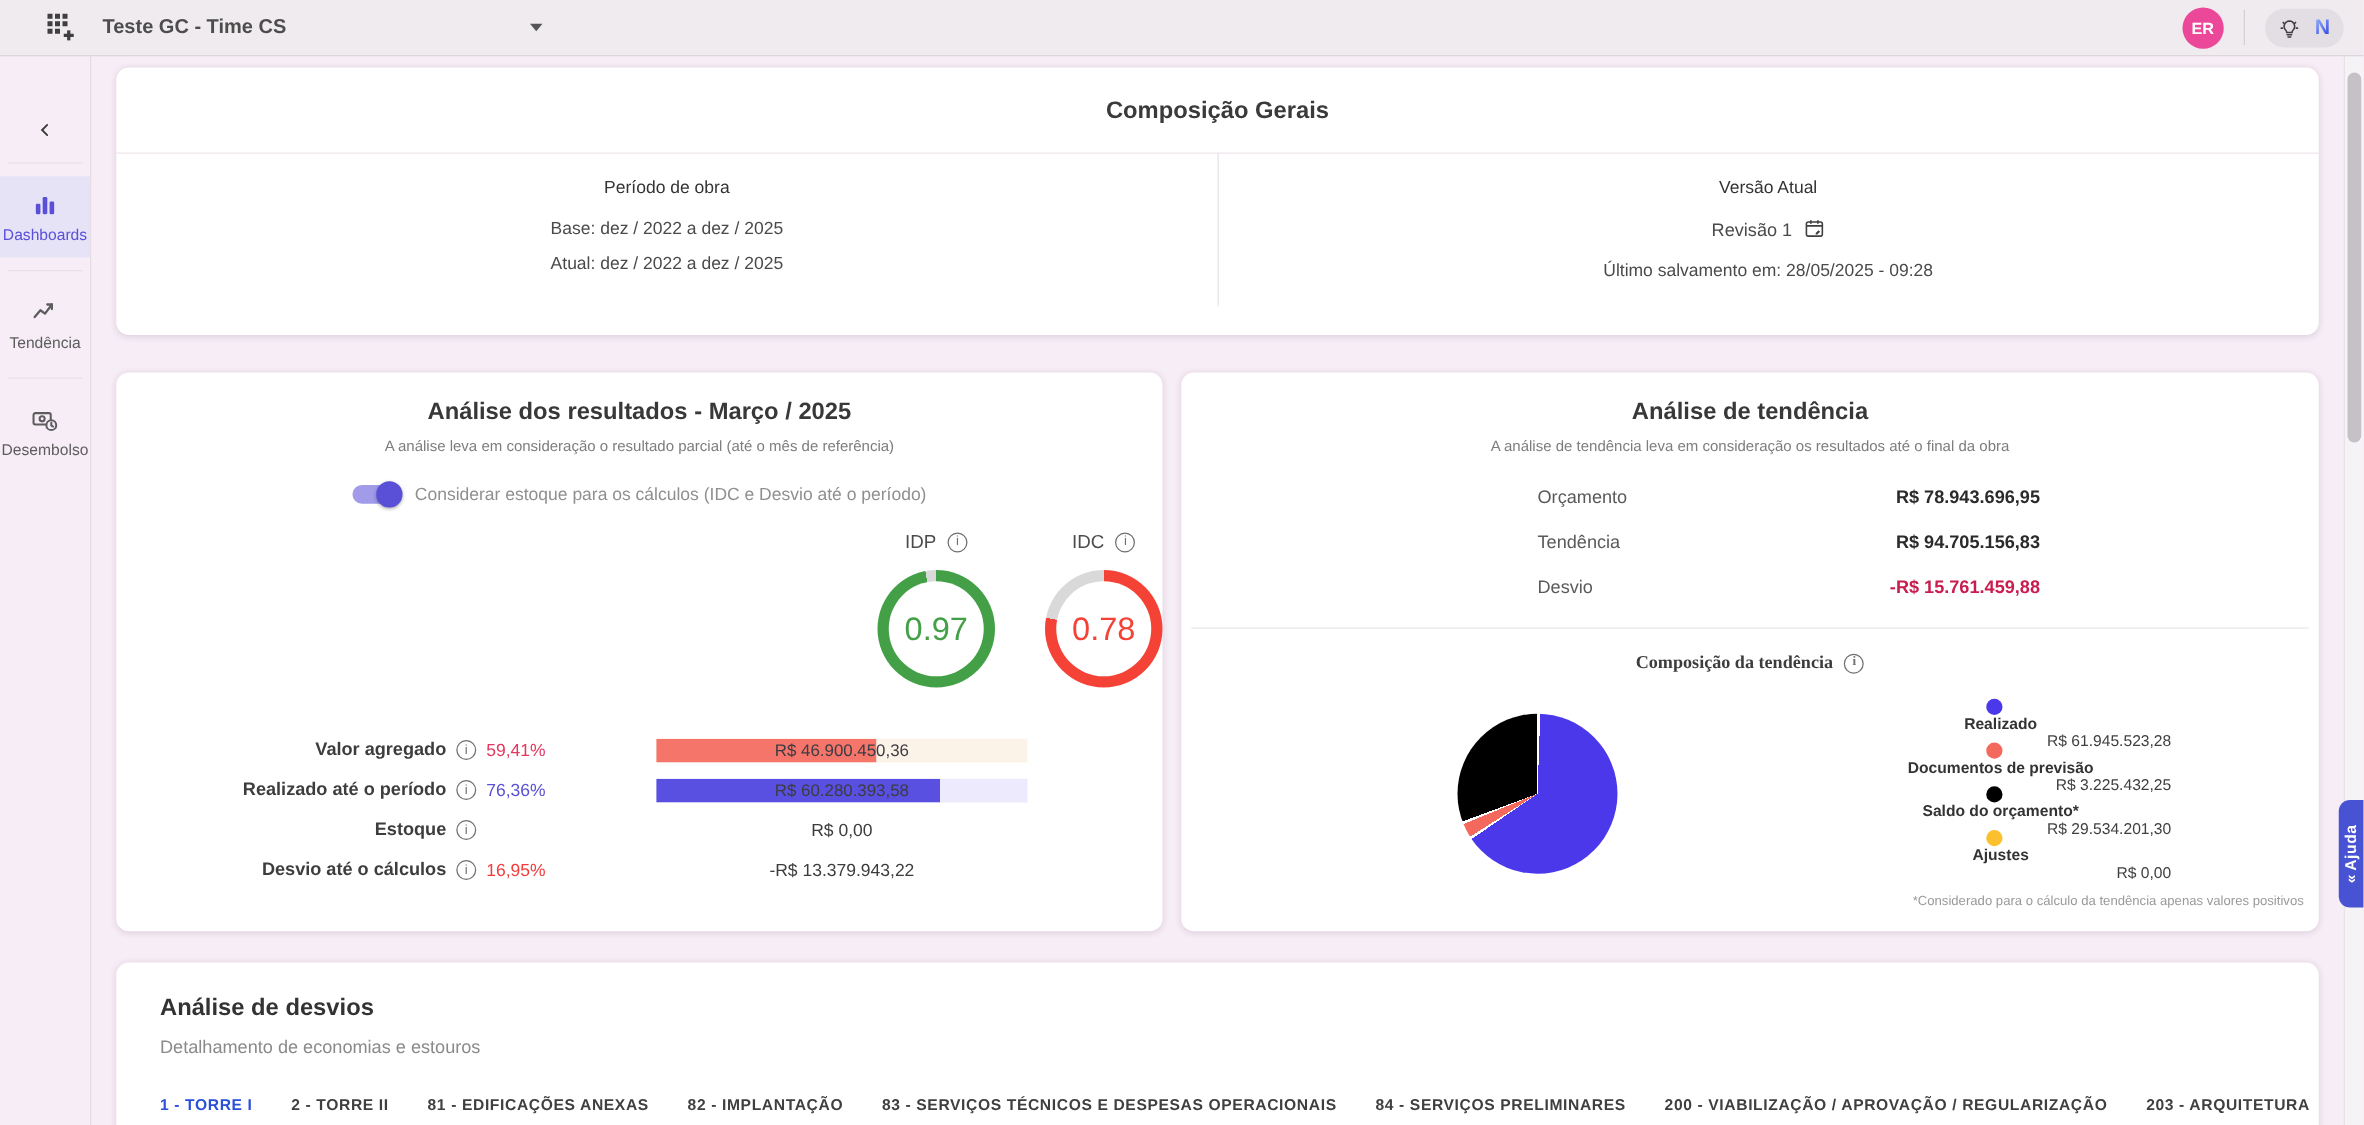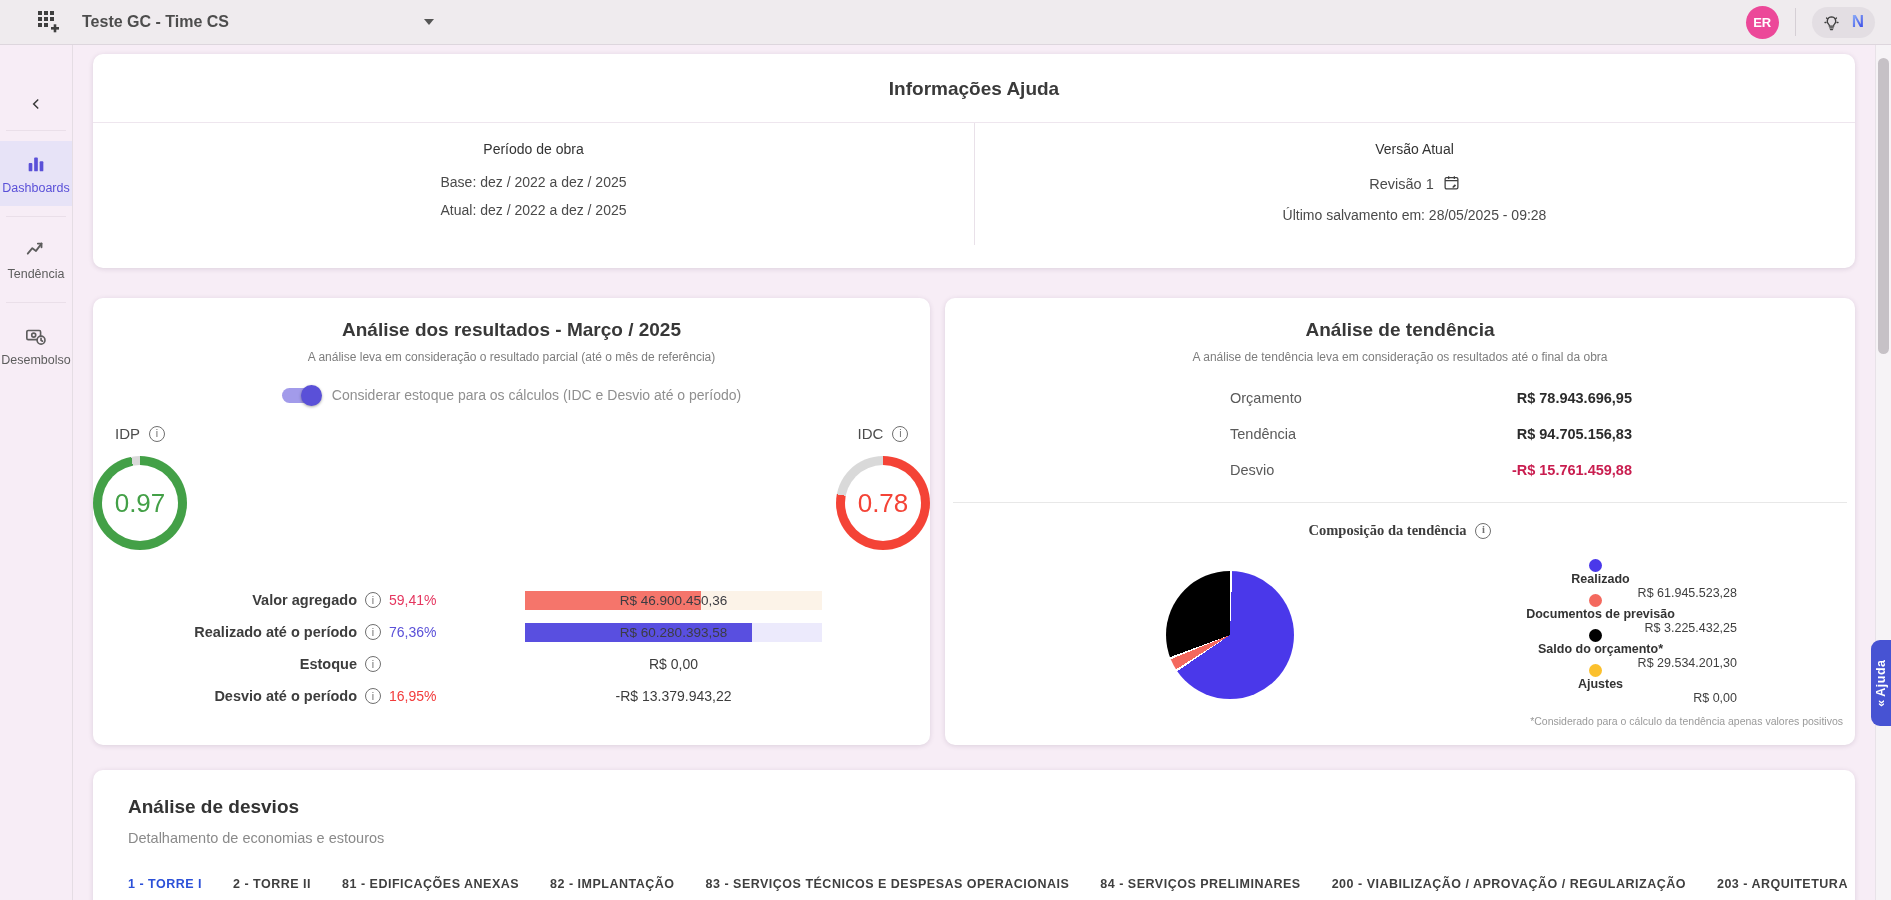--- a/index.html
+++ b/index.html
@@ -54,21 +54,21 @@
   .card-title{text-align:center;font-size:19px;font-weight:bold;color:#383838;padding-top:21px;}
   .card-sub{text-align:center;font-size:12px;color:#7d7d7d;margin-top:9px;}
 
   
   .toggle-row{display:flex;align-items:center;justify-content:center;gap:13px;margin-top:23px;}
   .switch{width:37px;height:15px;border-radius:8px;background:#a29bea;position:relative;cursor:pointer;flex:none;}
   .switch .knob{position:absolute;right:-3px;top:-3px;width:21px;height:21px;border-radius:50%;
             background:#5a50d8;box-shadow:0 1px 3px rgba(0,0,0,.35);}
   .toggle-label{font-size:14px;color:#8f8f8f;}
 
-  .gauges{display:flex;justify-content:space-between;gap:40px;margin-top:22px;}
+  .gauges{display:flex;justify-content:flex-end;gap:40px;margin-top:22px;}
   .gauge-block{display:flex;flex-direction:column;align-items:center;gap:14px;}
   .gauge-label{font-size:15px;color:#4c4c4c;display:flex;align-items:center;gap:9px;}
   .gauge{width:94px;height:94px;border-radius:50%;position:relative;
          background:conic-gradient(var(--c) calc(var(--f)*360deg), #d9d9d9 0);}
   .gauge-inner{position:absolute;inset:9px;background:#fff;border-radius:50%;display:flex;
          align-items:center;justify-content:center;font-size:26px;color:var(--c);}
 
   .info-i{width:16px;height:16px;border:1.5px solid #6f6f6f;border-radius:50%;color:#6f6f6f;
           font-size:10.5px;line-height:1;display:inline-flex;align-items:center;justify-content:center;
           flex:none;cursor:pointer;box-sizing:border-box;}
@@ -192,21 +192,21 @@
         <rect x="2" y="6" width="15" height="10" rx="1.5"></rect>
           <circle cx="9.5" cy="11" r="2.2"></circle>
         <circle cx="17.5" cy="16.5" r="4.3" fill="#f7edf6"></circle>
           <path d="M17.5 14.5v2.2l1.6 1" stroke-linecap="round"></path>
       </svg>
       <span>Desembolso</span>
     </div>
   </div>
 
   <div class="card" id="info-card">
-    <div class="info-title">Informações Ajuda</div>
+    <div class="info-title">Composição Gerais</div>
     <hr class="info-divider">
     <div class="info-cols">
       <div class="info-col">
         <div class="col-title">Período de obra</div>
         <div class="col-line">Base: dez / 2022 a dez / 2025</div>
         <div class="col-line" style="margin-top:12px;">Atual: dez / 2022 a dez / 2025</div>
       </div>
       <div class="col-divider"></div>
       <div class="info-col">
         <div class="col-title">Versão Atual</div>
@@ -286,21 +286,21 @@
           <span class="m-label">Estoque</span>
           <span class="info-i"></span>
         </div>
         <span class="m-pct"></span>
         <div class="m-bar-area">
           <div class="m-val-plain">R$ 0,00</div>
         </div>
       </div>
       <div class="m-row">
         <div class="m-left">
-          <span class="m-label">Desvio até o período</span>
+          <span class="m-label">Desvio até o cálculos</span>
           <span class="info-i"></span>
         </div>
         <span class="m-pct" style="--pc: #f23b3b;">16,95%</span>
         <div class="m-bar-area">
           <div class="m-val-plain">-R$ 13.379.943,22</div>
         </div>
       </div>
     </div>
   </div>
 

